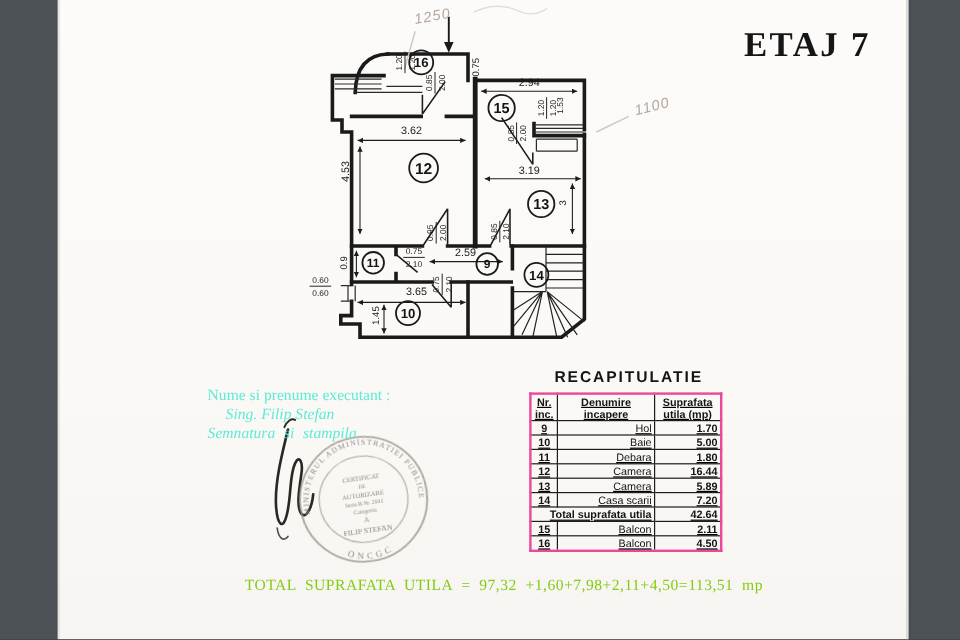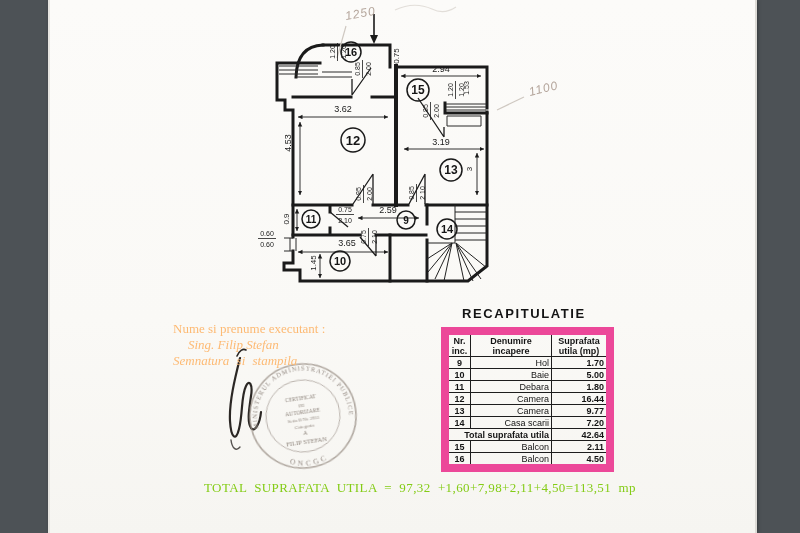--- a/index.html
+++ b/index.html
@@ -7,44 +7,45 @@
          font-family:"Liberation Sans",sans-serif;}
   .paper{position:absolute;left:50px;top:0;width:707px;height:533px;
          background:linear-gradient(180deg,#fcfbf9 0%,#faf9f6 60%,#f6f5f1 100%);
          box-shadow:0 0 4px rgba(0,0,0,.45);}
   .edgeL{position:absolute;left:48px;top:0;width:2px;height:533px;background:#e8e6e2;}
   .edgeR{position:absolute;left:755px;top:0;width:2px;height:533px;background:#dddbd6;}
   .abs{position:absolute;}
   .etaj{font-family:"Liberation Serif",serif;font-weight:bold;font-size:29px;
         letter-spacing:2px;color:#151515;}
   .recap-title{font-size:13px;font-weight:bold;letter-spacing:1.6px;color:#141414;text-align:center;}
-  table.recap{border-collapse:collapse;border:8px solid #ec4899;background:transparent;}
+  table.recap{border-collapse:collapse;border:2px solid #ec4899;background:transparent;text-decoration:underline;}
   table.recap th,table.recap td{border:1px solid #1d1d1d;font-size:9px;line-height:10px;
         padding:0 2px;color:#141414;font-family:"Liberation Sans",sans-serif;}
   table.recap th{font-weight:bold;white-space:pre-line;text-align:center;height:21px;}
   table.recap td{height:11px;}
   td.nr{text-align:center;width:17px;font-weight:bold;}
   td.nm{text-align:right;width:76px;}
   td.vl{text-align:right;width:50px;font-weight:bold;}
   td.tot{text-align:right;font-weight:bold;}
-  .exec{font-family:"Liberation Serif",serif;font-size:13px;color:#fdba74;line-height:16px;}
+  .exec{font-family:"Liberation Serif",serif;font-size:13px;color:#5eead4;line-height:16px;}
   .exec .it{font-style:italic;font-family:Liberation Serif, serif;}
   .total-line{font-family:"Liberation Serif",serif;font-size:13px;color:#84cc16;
         white-space:pre;letter-spacing:.4px;}
   svg text{font-family:"Liberation Sans",sans-serif;}
   .stamp-text{font-family:"Liberation Serif",serif;}
 </style>
 </head>
 <body>
 
 <div class="stage">
   <div class="paper"></div>
   <div class="edgeL"></div>
   <div class="edgeR"></div>
 
+  <div class="abs etaj" style="left:620px;top:22px;">ETAJ 7</div>
 
   <svg class="abs" style="left:0;top:0;" width="800" height="533" viewBox="0 0 800 533">
     <defs>
       <marker id="ma" markerWidth="7" markerHeight="6" refX="5" refY="2.5" orient="auto-start-reverse">
         <path d="M0,0 L5,2.5 L0,5 Z" fill="#1c1c1c"></path>
       </marker>
       <filter id="blurS">
           <feGaussianBlur stdDeviation="0.45"></feGaussianBlur>
         </filter>
     </defs>
@@ -271,21 +272,21 @@
           <td class="vl">1.80</td>
         </tr>
         <tr>
           <td class="nr">12</td>
           <td class="nm">Camera</td>
           <td class="vl">16.44</td>
         </tr>
         <tr>
           <td class="nr">13</td>
           <td class="nm">Camera</td>
-          <td class="vl">9.77</td>
+          <td class="vl">5.89</td>
         </tr>
         <tr>
           <td class="nr">14</td>
           <td class="nm">Casa  scarii</td>
           <td class="vl">7.20</td>
         </tr>
         <tr>
           <td colspan="2" class="tot">Total suprafata utila</td>
           <td class="vl">42.64</td>
         </tr>

